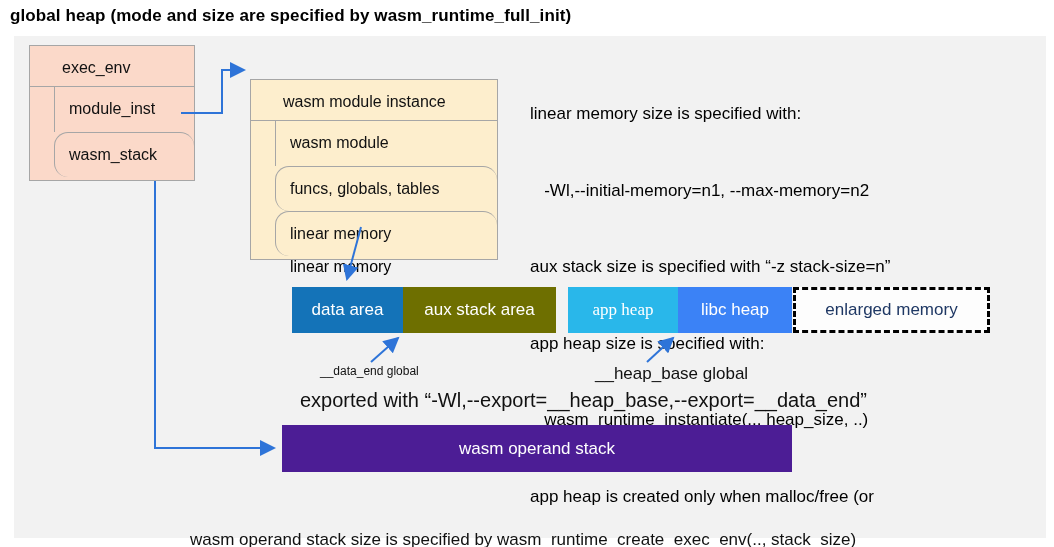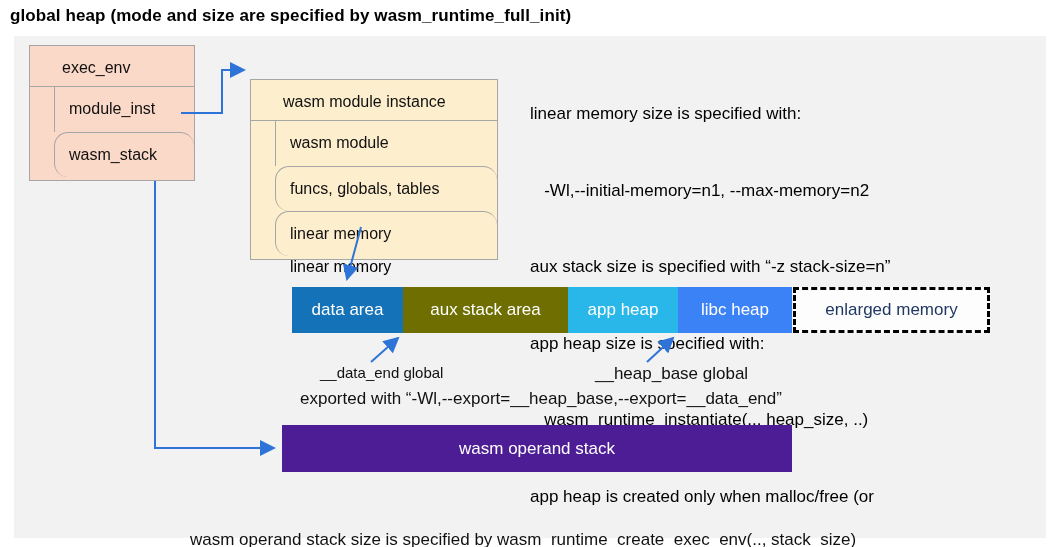--- a/index.html
+++ b/index.html
@@ -49,31 +49,31 @@
 
   
   .lm-label { position: absolute; left: 290px; top: 258px; font-size: 16px; color: #000; }
   .seg {
     position: absolute; top: 287px; height: 46px;
     color: #fff; font-size: 17px;
     display: flex; align-items: center; justify-content: center;
     white-space: nowrap;
   }
   .seg-data  { left: 292px; width: 111px; background: #1473b8; }
-  .seg-aux   { left: 403px; width: 165px; background: #6e6f00; }
-  .seg-app   { left: 568px; width: 110px; background: #29b7ea; }
+  .seg-aux   { left: 403px; width: 153px; background: #6e6f00; }
+  .seg-app   { left: 568px; width: 110px; background: #29b7ea; font-family: Liberation Serif, serif; }
   .seg-libc  { left: 678px; width: 114px; background: #3b82f6; }
   .seg-enl   {
     left: 793px; width: 197px; background: #fdfdfd;
     border: 3px dashed #000; color: #1f3864;
   }
 
-  .lbl-data-end  { position: absolute; left: 320px; top: 364px; font-size: 15px; }
+  .lbl-data-end  { position: absolute; left: 320px; top: 364px; font-size: 12px; }
   .lbl-heap-base { position: absolute; left: 595px; top: 364px; font-size: 17px; text-align: center; }
-  .lbl-exported  { position: absolute; left: 300px; top: 389px; font-size: 17px; }
+  .lbl-exported  { position: absolute; left: 300px; top: 389px; font-size: 20px; }
 
   
   .opstack {
     position: absolute; left: 282px; top: 425px; width: 510px; height: 47px;
     background: #4c1d95; color: #fff; font-size: 17px;
     display: flex; align-items: center; justify-content: center;
   }
   .notes-bottom {
     position: absolute; left: 190px; top: 481px;
     font-size: 17px; line-height: 23.5px; white-space: pre-wrap;

